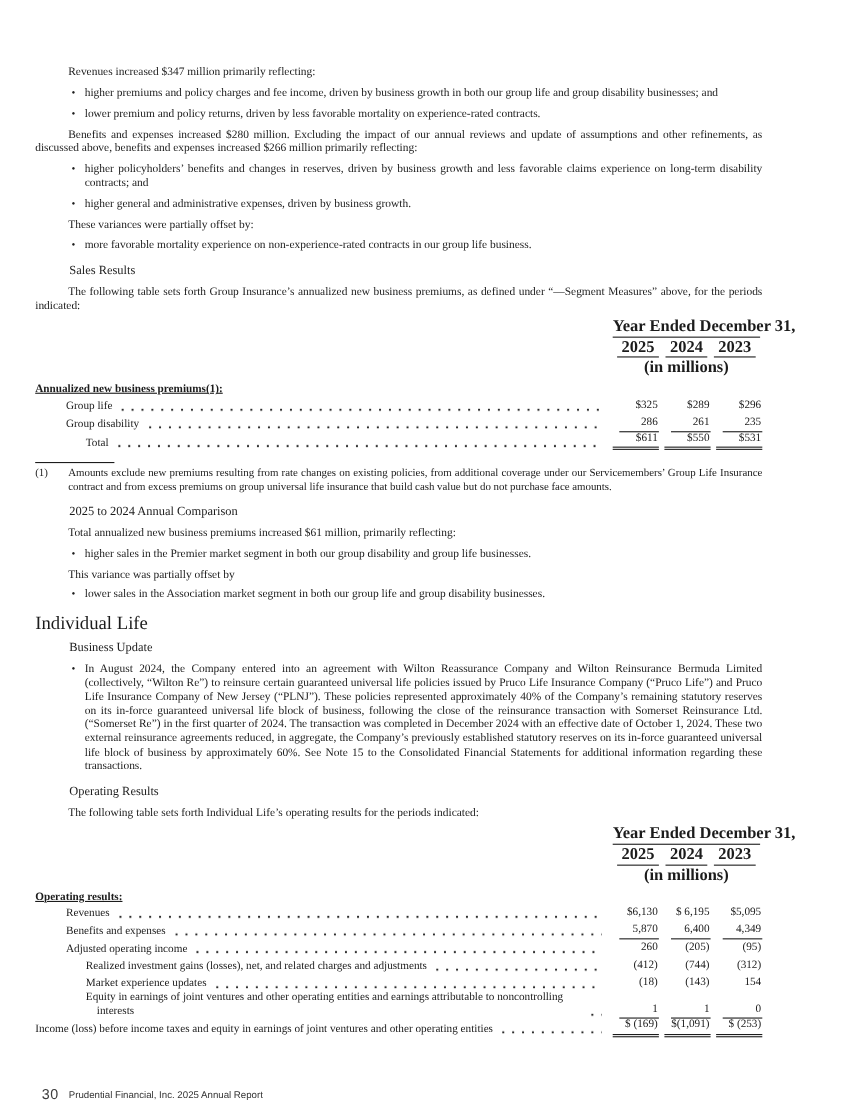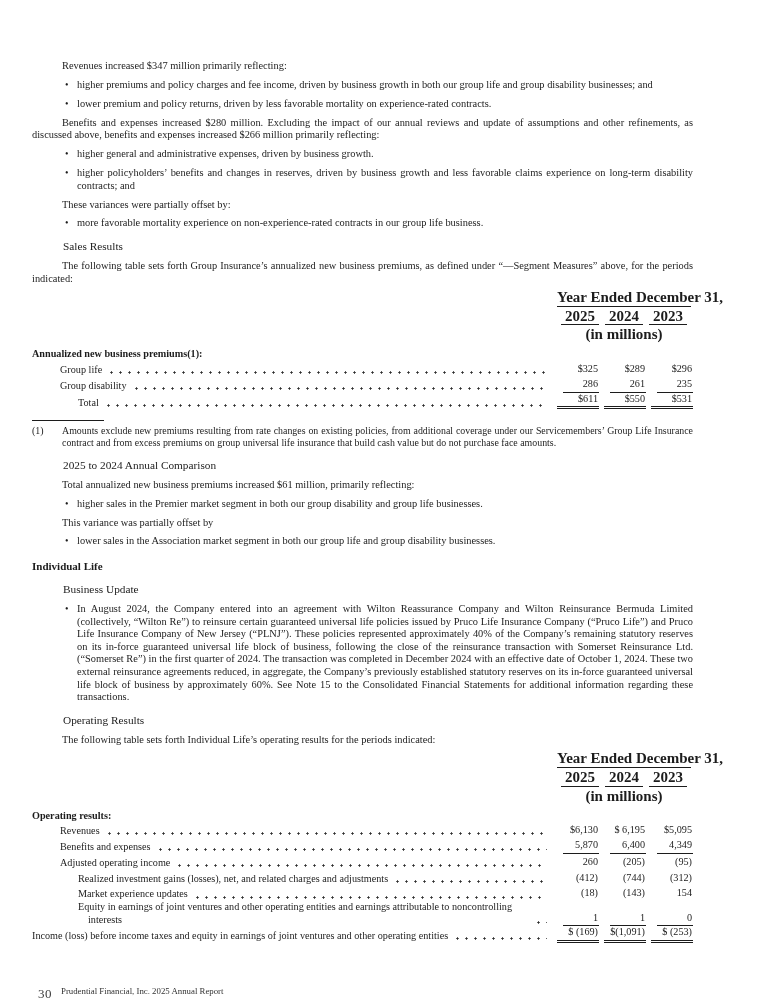--- a/index.html
+++ b/index.html
@@ -15,58 +15,58 @@
   .para { text-indent:30px; margin-bottom:6px; }
   .bullet { display:flex; margin:0 0 6.5px 33px; }
   .bullet .marker { flex:none; width:12px; text-align:left; }
   .bullet .marker::before { content:"\2022"; font-size:10px; }
   .btext { flex:1; text-align:justify; }
   .h-ital {
     font-size:11.3px; font-weight:normal;
     margin:10px 0 7px 31px; text-align:left; line-height:13px;
   }
   .h-bold {
-    font-weight:bold; font-size:11px; margin:12px 0 6px 0;
+    font-weight:normal; font-size:17px; margin:12px 0 6px 0;
     text-align:left; line-height:13px;
   }
   
   .fintable { margin:6px 0 0 0; text-align:left; font-size:10.2px; }
   .t-head { display:flex; justify-content:flex-end; margin-bottom:5px; }
   .t-headcols { width:138px; font-weight:bold; font-size:15px; text-align:center; }
   .year-ended { border-bottom:1px solid #1c1c1c; padding-bottom:2px; margin:0 2px; white-space:nowrap; }
   .years { display:flex; justify-content:center; margin-top:3px; }
   .ycell { width:44px; display:flex; justify-content:center; }
   .yline { border-bottom:1px solid #1c1c1c; padding:0 4px 2px; }
   .units { margin-top:3px; }
   .trow { display:flex; align-items:flex-end; min-height:15.8px; }
   .trow.section { min-height:15px; }
   .rlabel { flex:0 1 auto; }
-  .blabel { font-weight:bold; }
+  .blabel { font-weight:bold;text-decoration:underline; }
   .ind1 { padding-left:28px; }
   .ind2 { padding-left:46px; }
   .hang { padding-left:56px; text-indent:-10px; max-width:505px; }
   .dots {
     flex:1 1 14px; align-self:flex-end; height:3px; margin:0 8px 2.5px 5px;
     background-image:radial-gradient(circle, #2d2d2d 0.9px, transparent 1.3px);
     background-size:9px 3px; background-repeat:repeat-x; background-position:left center;
   }
   .cells { flex:none; width:138px; display:flex; justify-content:space-between; }
   .cell { width:44px; display:flex; justify-content:flex-end; align-items:flex-end; }
   .cv { display:inline-block; min-width:34px; text-align:right; padding:0 1px 1px; }
   .rule-s .cv { border-bottom:1px solid #1c1c1c; }
   .rule-d .cv { border-bottom:3px double #1c1c1c; min-width:40px; }
   
   .fn-sep { width:72px; border-top:1px solid #1c1c1c; margin:11px 0 4px; }
   .footnote { display:flex; font-size:9.9px; line-height:12px; }
   .fn-marker { flex:none; width:30px; }
   .fn-text { flex:1; text-align:justify; }
   
   .footer {
-    position:absolute; left:38px; bottom:26px; display:flex; align-items:flex-start;
-    font-family:Liberation Serif, serif; color:#3d3d3d;
+    position:absolute; left:38px; bottom:26px; display:flex; align-items:center;
+    font-family:Liberation Sans, sans-serif; color:#3d3d3d;
   }
   .pageno { font-size:13px; letter-spacing:0.5px; }
   .foottext { font-size:8.8px; margin-left:9px; color:#333333; }
 </style>
 </head>
 <body>
 
 <div class="page">
   <div class="content">
 
@@ -78,25 +78,25 @@
     </div>
     <div class="bullet">
       <span class="marker"></span>
       <p class="btext">lower premium and policy returns, driven by less favorable mortality on experience-rated contracts.</p>
     </div>
 
     <p class="para">Benefits and expenses increased $280 million. Excluding the impact of our annual reviews and update of assumptions and other refinements, as discussed above, benefits and expenses increased $266 million primarily reflecting:</p>
 
     <div class="bullet">
       <span class="marker"></span>
+      <p class="btext">higher policyholders’ benefits and changes in reserves, driven by business growth and less favorable claims experience on long-term disability contracts; and</p>
+    </div>
+    <div class="bullet">
+      <span class="marker"></span>
       <p class="btext">higher general and administrative expenses, driven by business growth.</p>
-    </div>
-    <div class="bullet">
-      <span class="marker"></span>
-      <p class="btext">higher policyholders’ benefits and changes in reserves, driven by business growth and less favorable claims experience on long-term disability contracts; and</p>
     </div>
 
     <p class="para">These variances were partially offset by:</p>
 
     <div class="bullet">
       <span class="marker"></span>
       <p class="btext">more favorable mortality experience on non-experience-rated contracts in our group life business.</p>
     </div>
 
     <h3 class="h-ital">Sales Results</h3>

